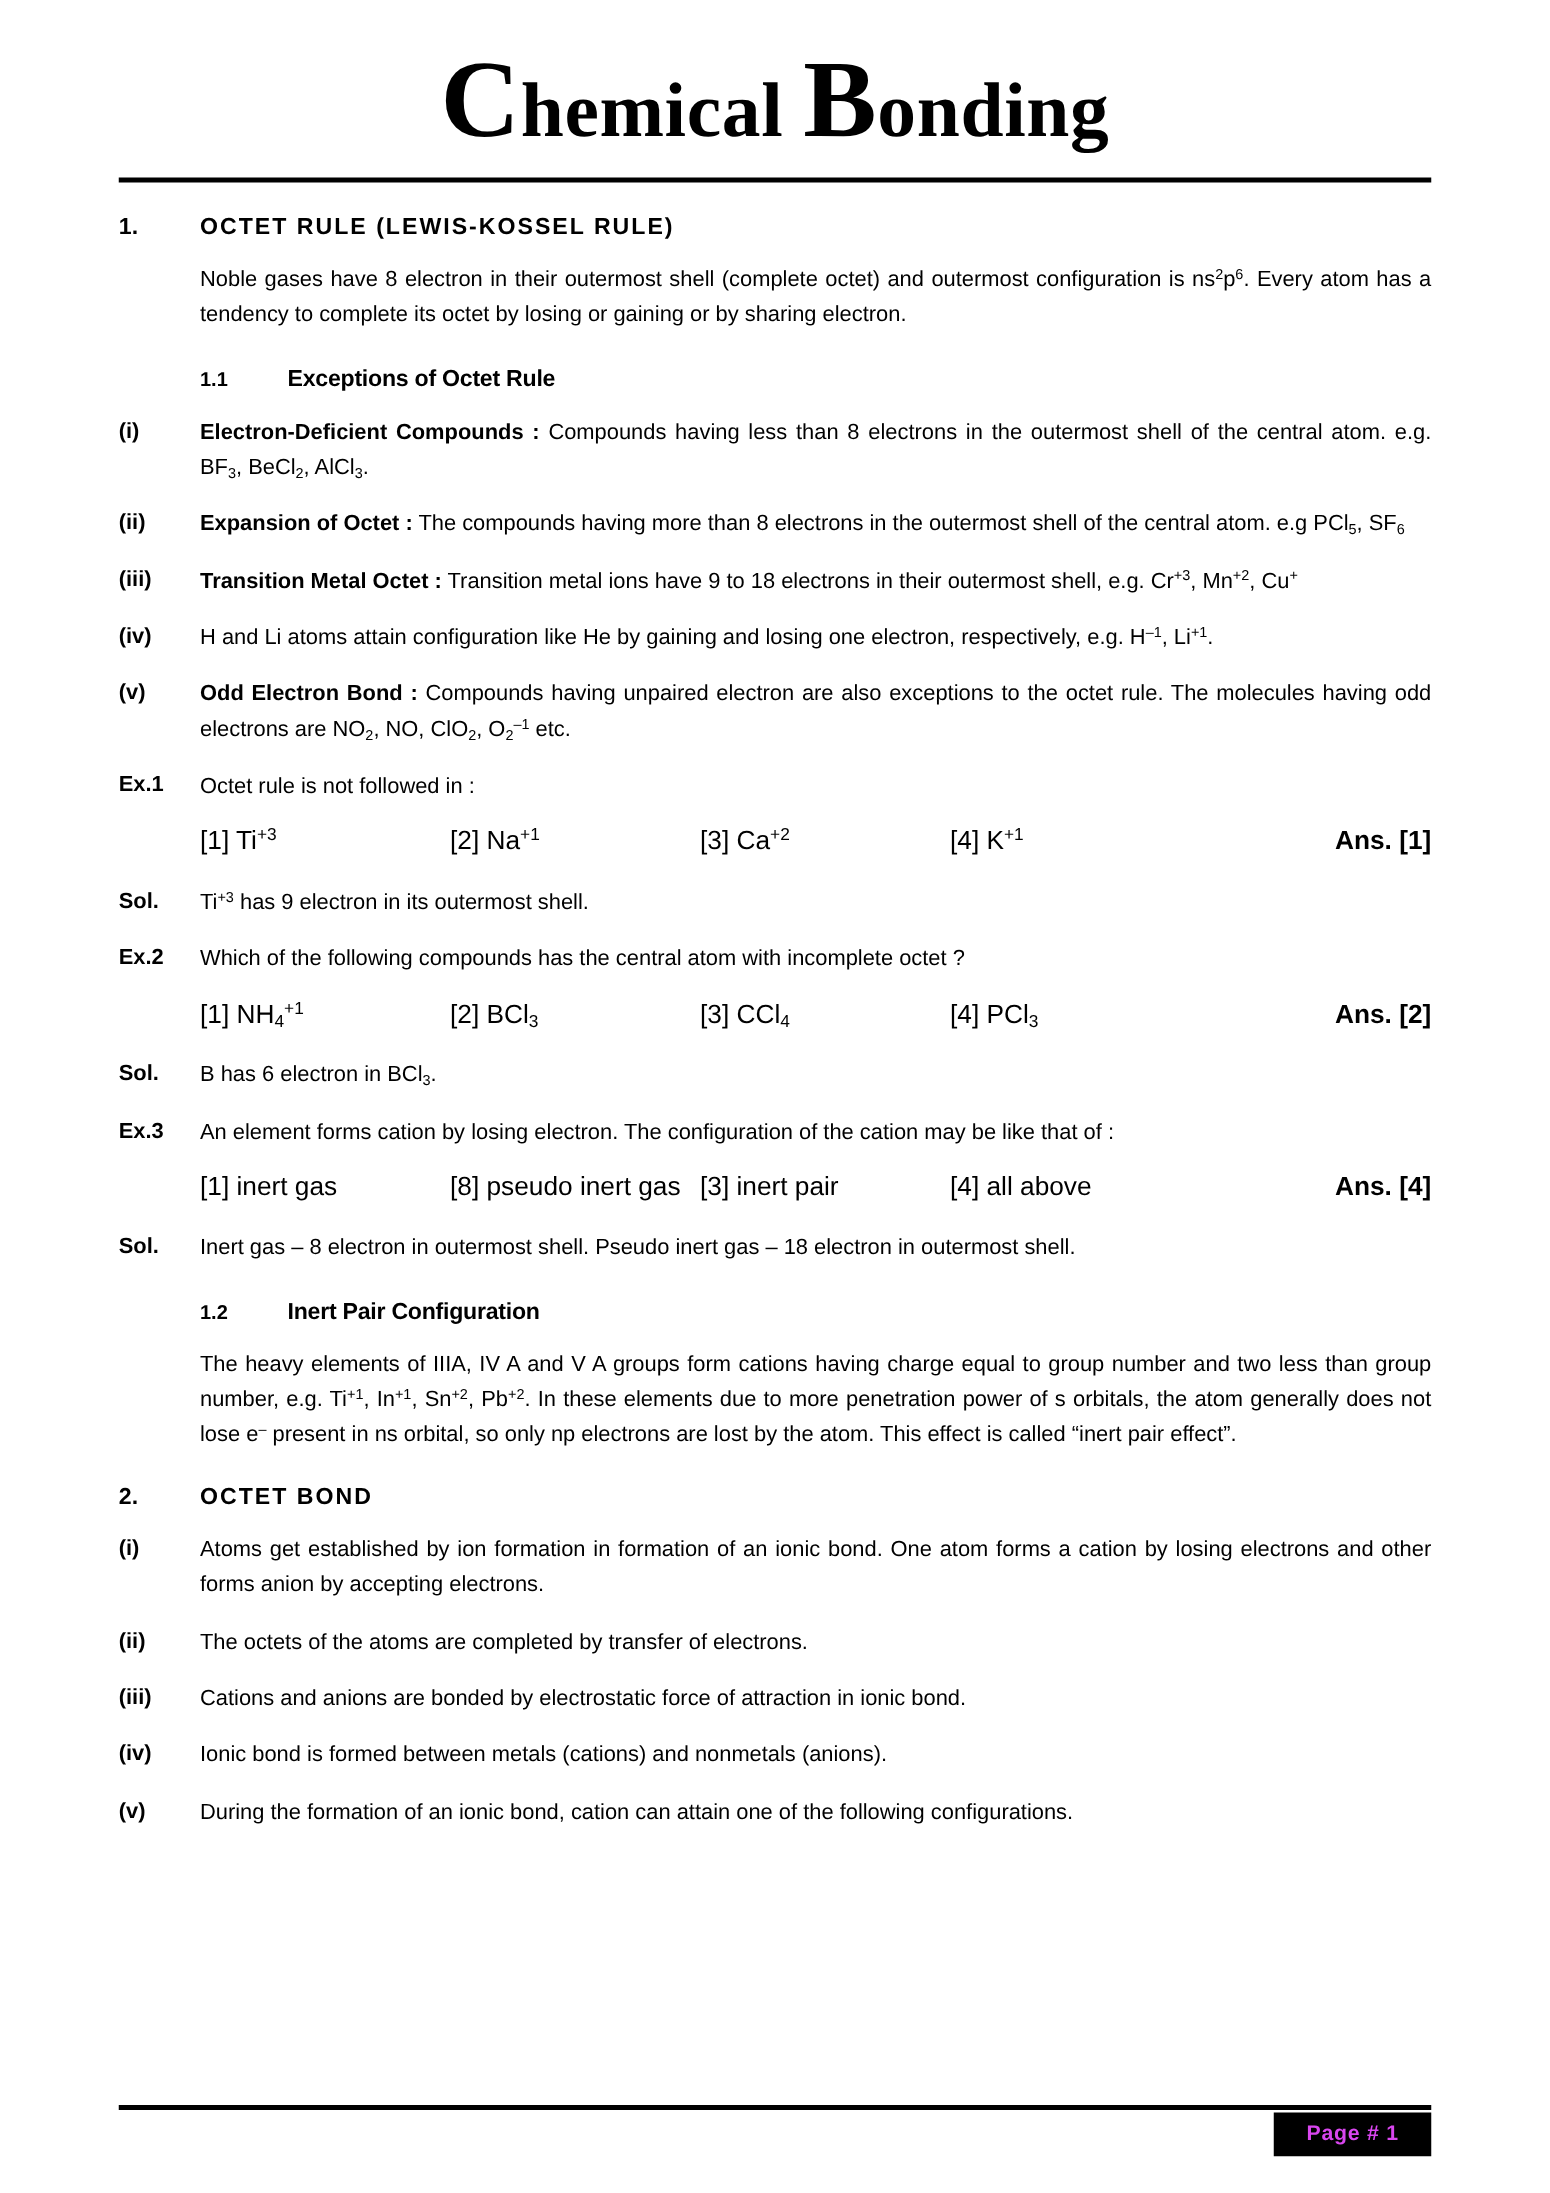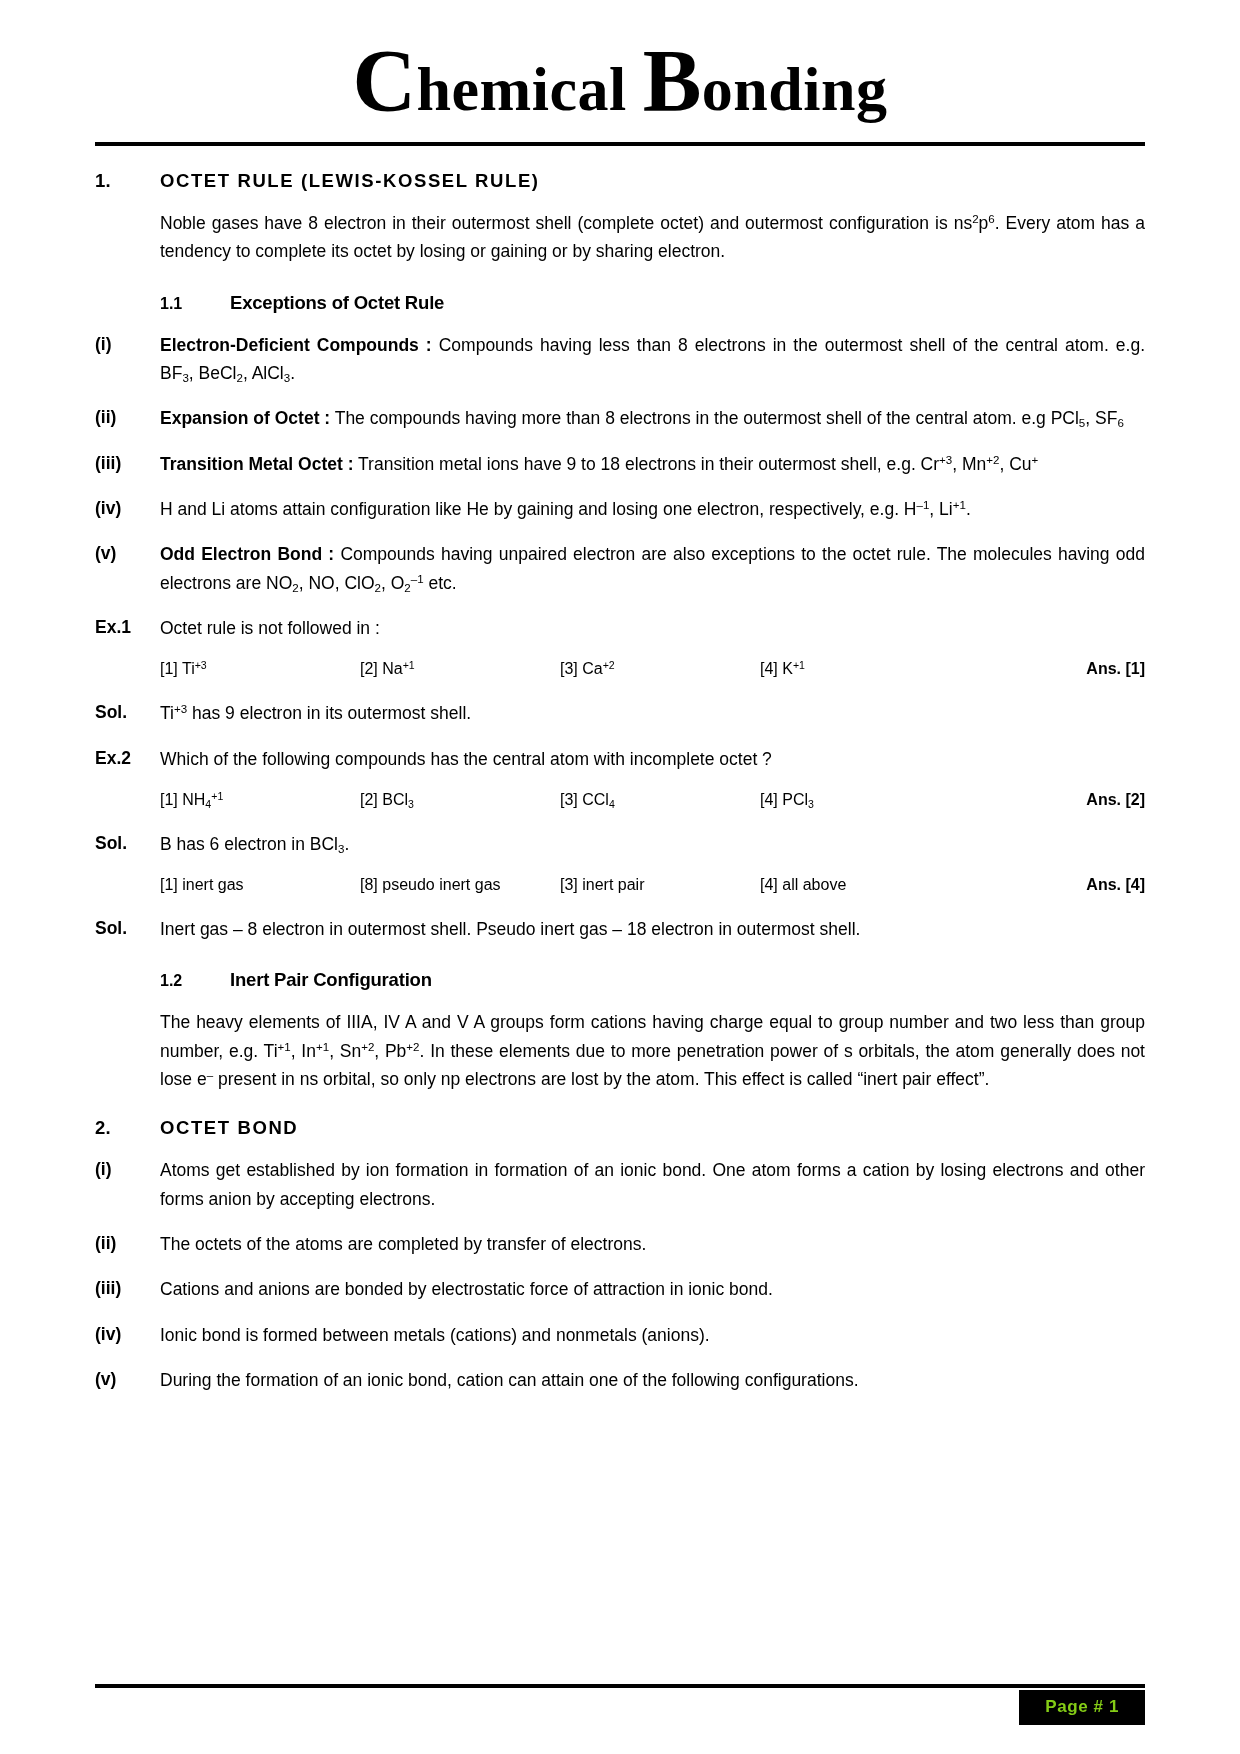--- a/index.html
+++ b/index.html
@@ -103,21 +103,21 @@
     font-weight: bold;
     letter-spacing: -0.2px;
   }
 
   
   .options {
     display: flex;
     align-items: baseline;
     margin-top: 15px;
     padding-left: 65px;
-    font-size: 16px;
+    font-size: 21px;
     line-height: 1.55;
   }
   .opt { flex: 0 0 200px; }
   .opt.o1 { flex: 0 0 200px; }
   .ans {
     margin-left: auto;
     font-weight: bold;
     white-space: nowrap;
   }
 
@@ -142,21 +142,21 @@
   .footer-rule {
     border: 0;
     border-top: 4px solid #000;
     margin: 0;
   }
   .page-badge {
     position: absolute;
     right: 0;
     top: 6px;
     background: #000;
-    color: #84cc16;
+    color: #d946ef;
     font-size: 17px;
     font-weight: bold;
     letter-spacing: 0.6px;
     padding: 7px 26px 8px 26px;
     text-align: center;
   }
 </style>
 </head>
 <body>
 
@@ -235,20 +235,24 @@
     <span class="opt">[2] BCl<sub>3</sub></span>
     <span class="opt">[3] CCl<sub>4</sub></span>
     <span class="opt">[4] PCl<sub>3</sub></span>
     <span class="ans">Ans. [2]</span>
   </div>
   <div class="row">
     <div class="marker">Sol.</div>
     <div class="body-col nojust">B has 6 electron in BCl<sub>3</sub>.</div>
   </div>
 
+  <div class="row">
+    <div class="marker">Ex.3</div>
+    <div class="body-col nojust">An element forms cation by losing electron. The configuration of the cation may be like that of :</div>
+  </div>
   <div class="options">
     <span class="opt o1">[1] inert gas</span>
     <span class="opt">[8] pseudo inert gas</span>
     <span class="opt">[3] inert pair</span>
     <span class="opt">[4] all above</span>
     <span class="ans">Ans. [4]</span>
   </div>
   <div class="row">
     <div class="marker">Sol.</div>
     <div class="body-col nojust">Inert gas – 8 electron in outermost shell. Pseudo inert gas – 18 electron in outermost shell.</div>

